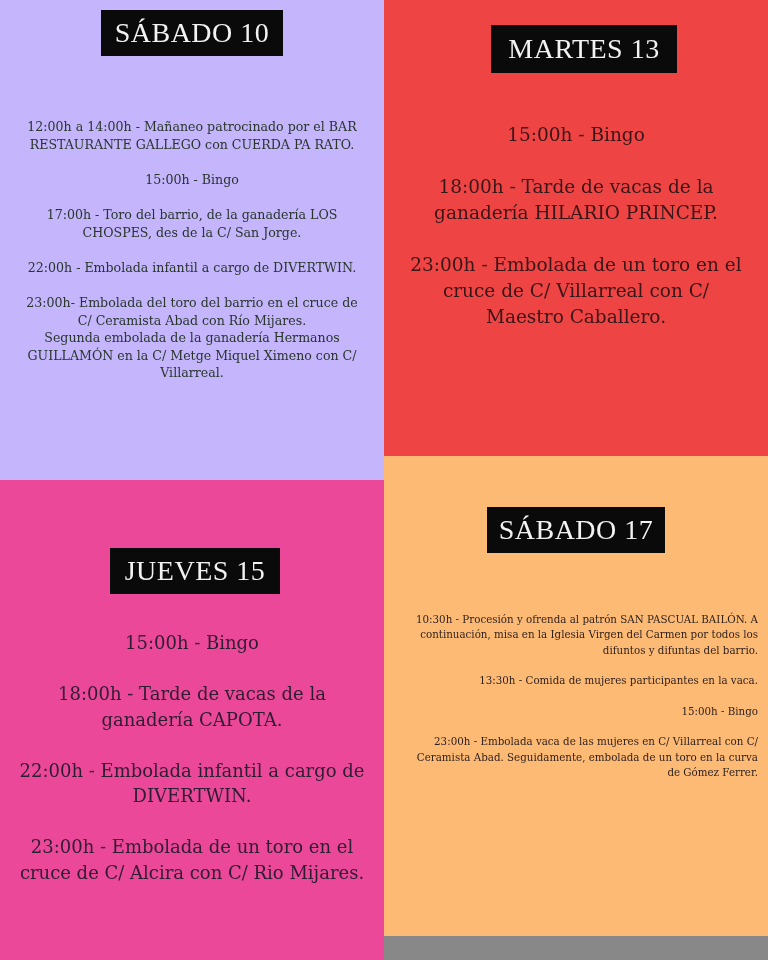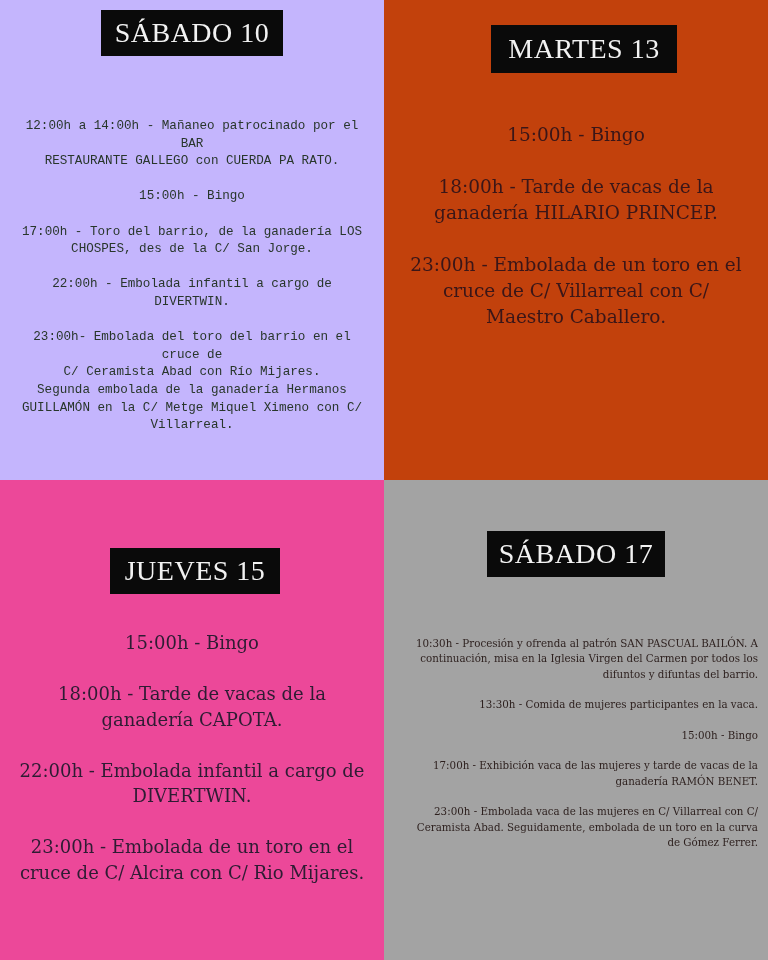--- a/index.html
+++ b/index.html
@@ -1,35 +1,35 @@
 <!DOCTYPE html>
 <html><head>
 <meta charset="utf-8">
 <style>
   * { margin: 0; padding: 0; box-sizing: border-box; }
   html, body { width: 768px; height: 960px; overflow: hidden; }
   body { font-family: "DejaVu Serif", "Liberation Serif", serif; position: relative; background: #888; }
   .quad { position: absolute; width: 384px; height: 480px; overflow: hidden; }
   .q1 { left: 0; top: 0; background: #c4b5fd; color: #28362b; }
-  .q2 { left: 384px; top: 0; background: #c2410c; color: #3a1618; }
+  .q2 { left: 384px; top: 0; background: #ef4444; color: #3a1618; }
   .q3 { left: 0; top: 480px; background: #ec4899; color: #2e1c33; }
-  .q4 { left: 384px; top: 480px; background: #a3a3a3; color: #2c1f1d; }
+  .q4 { left: 384px; top: 456px; background: #fdba74; color: #2c1f1d; }
   .title {
     position: absolute; background: #0a0a0a; color: #f2f2f2;
     font-family: "Liberation Serif", "DejaVu Serif", serif;
     display: flex; align-items: center; justify-content: center;
     letter-spacing: 0.5px; white-space: nowrap;
   }
   .q1 .title { left: 101px; top: 10px; width: 182px; height: 46px; font-size: 28px; }
   .q2 .title { left: 107px; top: 25px; width: 186px; height: 48px; font-size: 28px; }
   .q3 .title { left: 110px; top: 68px; width: 170px; height: 46px; font-size: 28px; }
   .q4 .title { left: 103px; top: 51px; width: 178px; height: 46px; font-size: 28px; }
   .events { position: absolute; text-align: center; }
   .event { display: block; white-space: pre-line; }
-  .q1 .events { left: 18px; right: 18px; top: 118px; font-size: 12.6px; line-height: 17.6px; font-family: Liberation Mono, monospace; }
+  .q1 .events { left: 18px; right: 18px; top: 118px; font-size: 12.6px; line-height: 17.6px; }
   .q1 .event { margin-bottom: 17.6px; }
   .q1 .event.tight { margin-bottom: 0; }
   .q2 .events { left: 20px; right: 20px; top: 122px; font-size: 18.5px; line-height: 26px; }
   .q2 .event { margin-bottom: 26px; }
   .q3 .events { left: 14px; right: 14px; top: 150px; font-size: 18px; line-height: 25.5px; }
   .q3 .event { margin-bottom: 25.5px; }
   .q4 .events { left: 10px; right: 10px; top: 156px; font-size: 10.3px; line-height: 15.3px; }
   .q4 .event { margin-bottom: 15.3px; text-align: right; }
 </style>
 </head>
@@ -78,19 +78,17 @@
 </section>
 
 <section class="quad q4">
   <div class="title">SÁBADO 17</div>
   <div class="events">
     <span class="event">10:30h - Procesión y ofrenda al patrón SAN PASCUAL BAILÓN. A
 continuación, misa en la Iglesia Virgen del Carmen por todos los
 difuntos y difuntas del barrio.</span>
     <span class="event">13:30h - Comida de mujeres participantes en la vaca.</span>
     <span class="event">15:00h - Bingo</span>
-    <span class="event">17:00h - Exhibición vaca de las mujeres y tarde de vacas de la
-ganadería RAMÓN BENET.</span>
     <span class="event">23:00h - Embolada vaca de las mujeres en C/ Villarreal con C/
 Ceramista Abad. Seguidamente, embolada de un toro en la curva
 de Gómez Ferrer.</span>
   </div>
 </section>
 
 </body></html>

